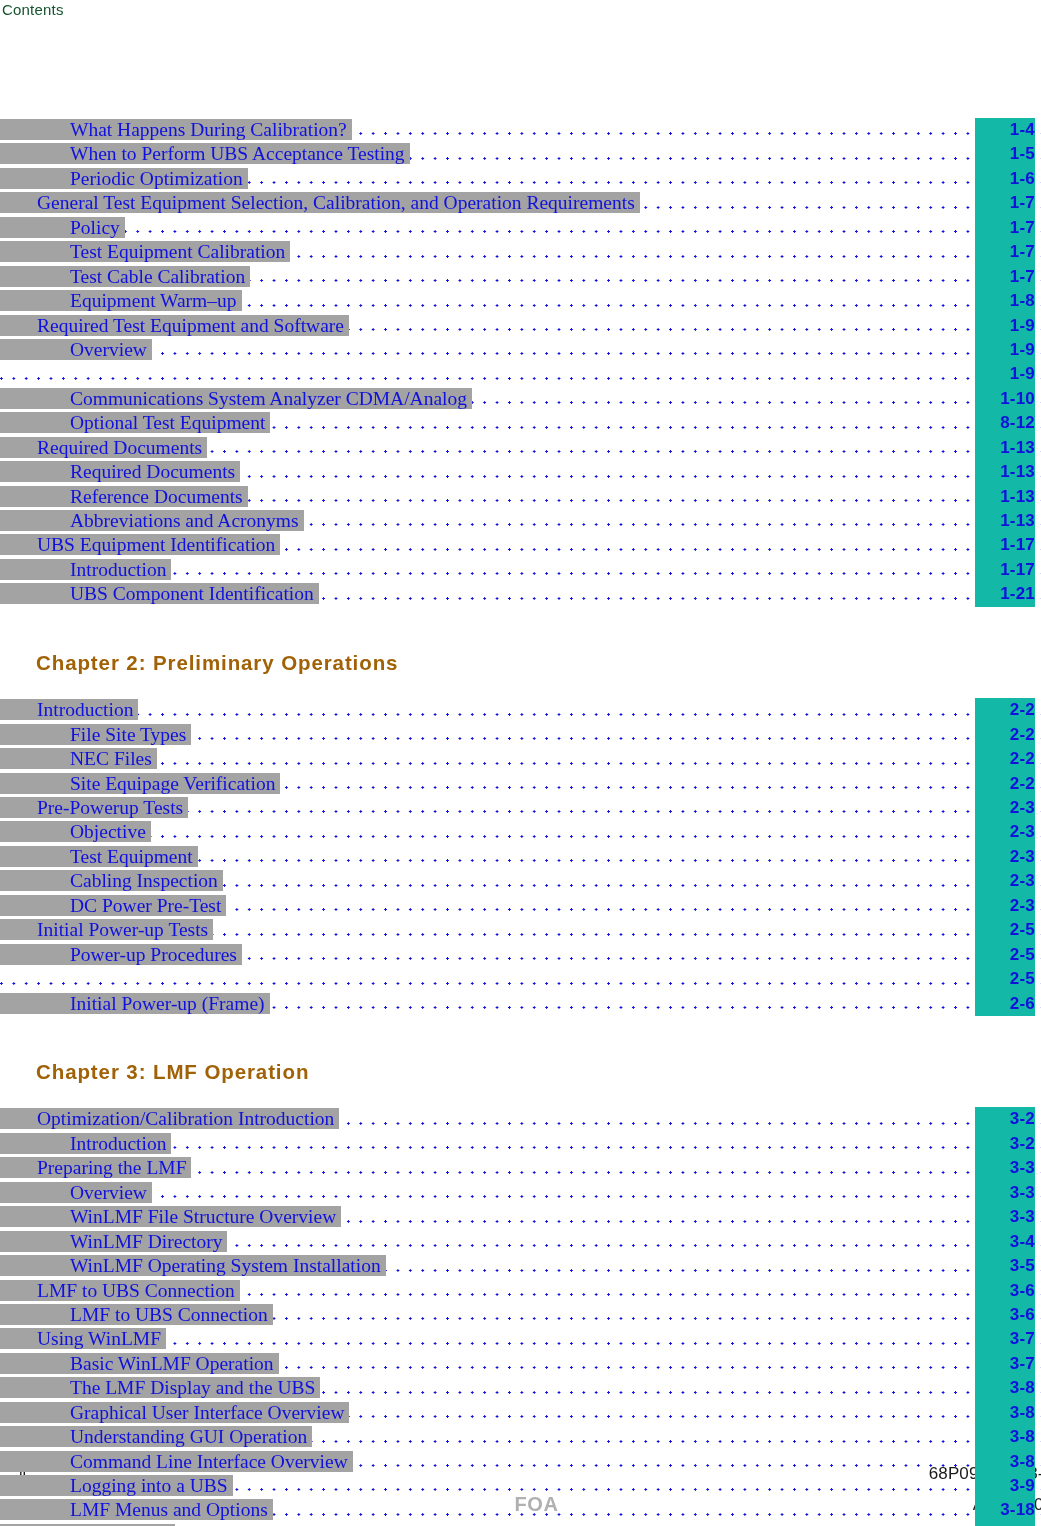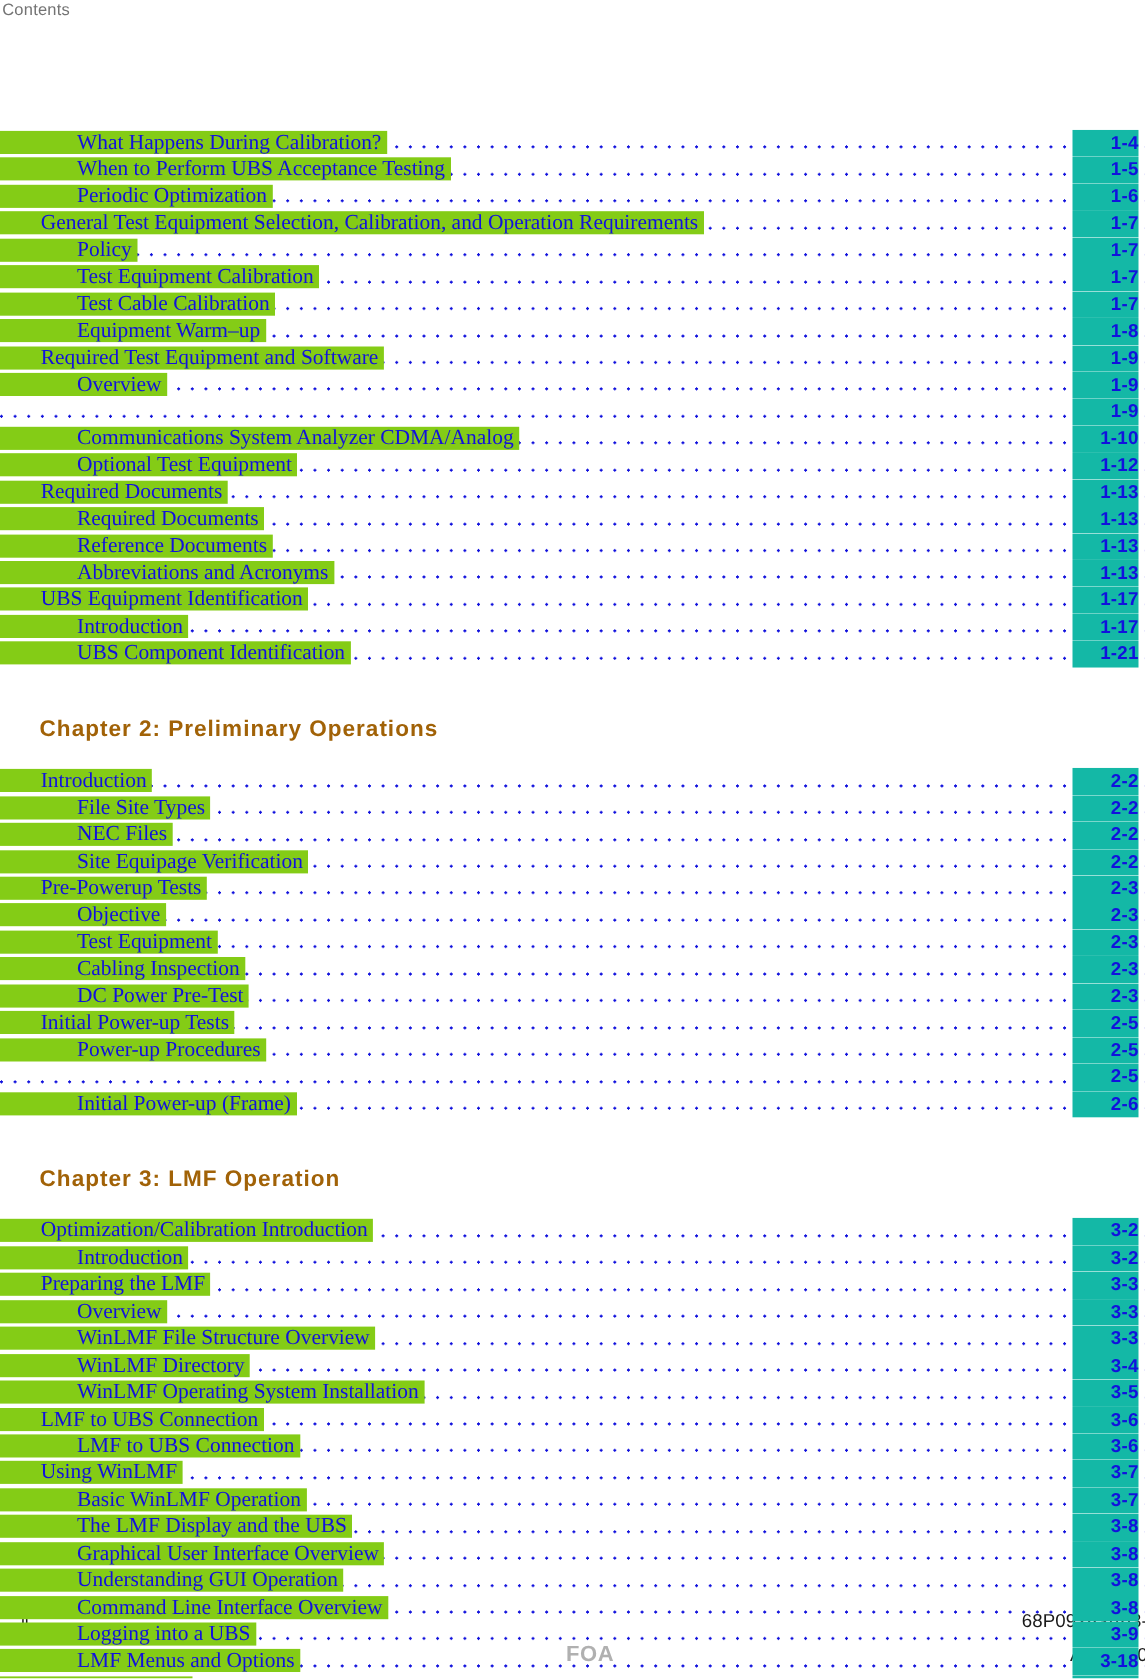--- a/index.html
+++ b/index.html
@@ -16,21 +16,21 @@
     font-family: "Liberation Serif", serif;
   }
 
   
   .running-header {
     position: absolute;
     left: 2px;
     top: 1px;
     font-family: "Liberation Sans", sans-serif;
     font-size: 15px;
-    color: #737373;
+    color: #14532d;
     letter-spacing: 0.2px;
     white-space: nowrap;
   }
 
   
   .toc-body {
     position: absolute;
     left: 0;
     top: 118px;
     width: 1041px;
@@ -65,21 +65,21 @@
     height: 24.45px;
     text-decoration: none;
   }
 
   .label {
     color: #1111dd;
     font-family: "Liberation Serif", serif;
     font-size: 19.5px;
     position: relative;
     z-index: 2;
-    background: #84cc16;
+    background: #a3a3a3;
     padding-right: 5px;
     text-align: right;
   }
 
   .lvl1 .label { padding-left: 37px; }
   .lvl2 .label { padding-left: 70px; }
 
   
   .leader {
     position: absolute;
@@ -196,21 +196,21 @@
         <div class="toc-line lvl2">
           <a class="toc-link" href="#"><span class="leader"></span><span class="label">Overview</span><span class="pagenum">1-9</span></a>
         </div>
         <div class="toc-line lvl2">
           <a class="toc-link" href="#"><span class="leader"></span><span class="pagenum">1-9</span></a>
         </div>
         <div class="toc-line lvl2">
           <a class="toc-link" href="#"><span class="leader"></span><span class="label">Communications System Analyzer CDMA/Analog</span><span class="pagenum">1-10</span></a>
         </div>
         <div class="toc-line lvl2">
-          <a class="toc-link" href="#"><span class="leader"></span><span class="label">Optional Test Equipment</span><span class="pagenum">1-12</span></a>
+          <a class="toc-link" href="#"><span class="leader"></span><span class="label">Optional Test Equipment</span><span class="pagenum">8-12</span></a>
         </div>
         <div class="toc-line lvl1">
           <a class="toc-link" href="#"><span class="leader"></span><span class="label">Required Documents</span><span class="pagenum">1-13</span></a>
         </div>
         <div class="toc-line lvl2">
           <a class="toc-link" href="#"><span class="leader"></span><span class="label">Required Documents</span><span class="pagenum">1-13</span></a>
         </div>
         <div class="toc-line lvl2">
           <a class="toc-link" href="#"><span class="leader"></span><span class="label">Reference Documents</span><span class="pagenum">1-13</span></a>
         </div>

